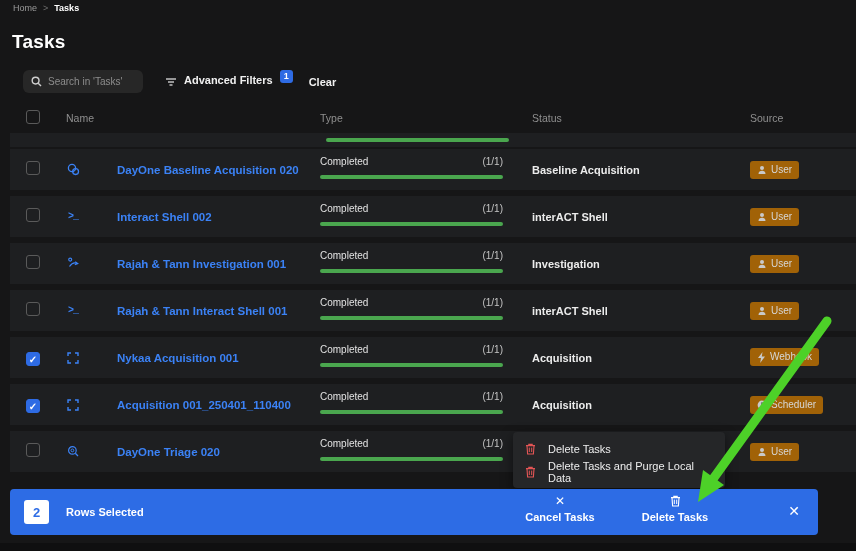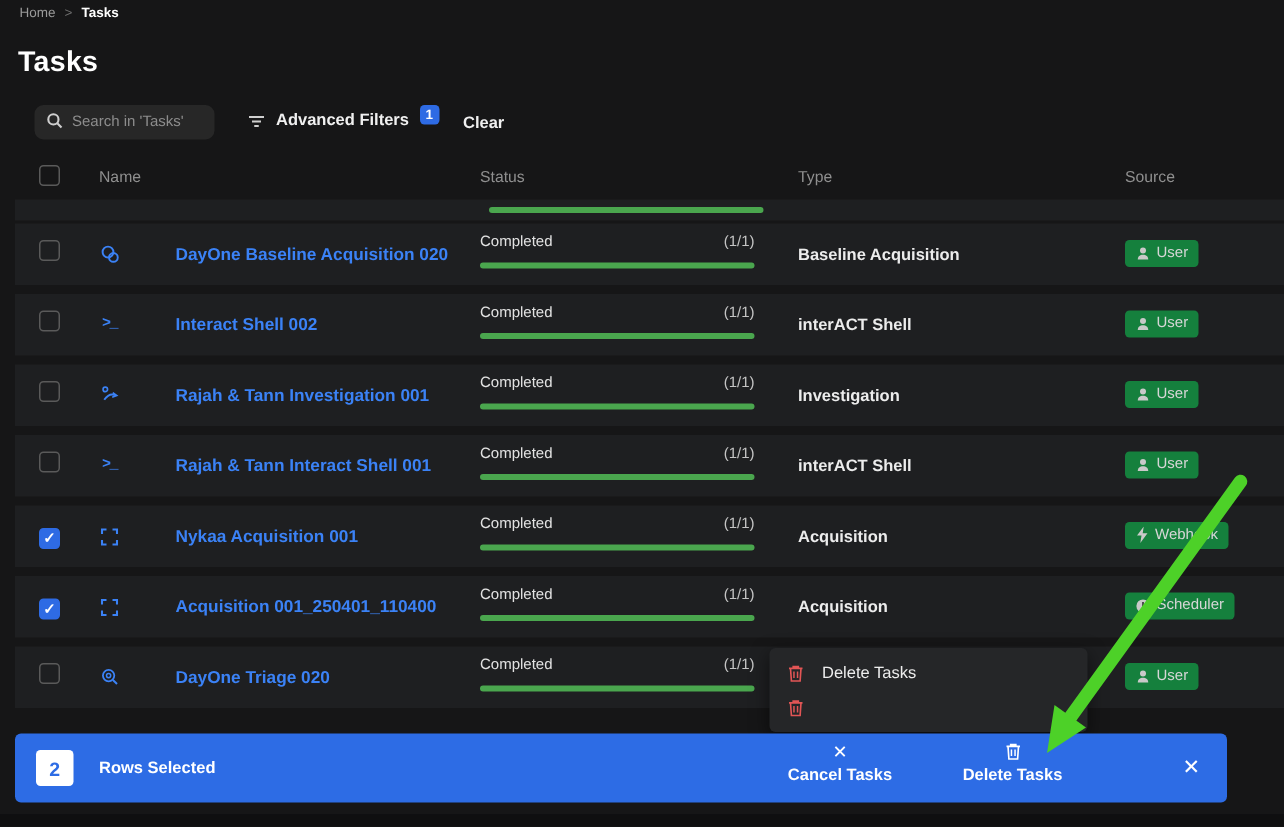--- a/index.html
+++ b/index.html
@@ -37,21 +37,21 @@
   .row { height:41px; margin-bottom:6px; background:#1e1f21; }
   .cell-name { display:flex; align-items:center; gap:9px; }
   .ricon { color:#3b82f6; display:inline-flex; width:14px; justify-content:center; }
   .ricon.term { font-family:"Liberation Mono", monospace; font-size:10px; font-weight:bold; letter-spacing:-1px; }
   .rname { color:#3b82f6; font-size:11.5px; font-weight:bold; text-decoration:none; cursor:pointer; white-space:nowrap;padding-left:28px; }
   .cell-status { width:183px; align-self:start; padding-top:7px; }
   .st-top { display:flex; justify-content:space-between; font-size:10px; color:#e2e2e2; }
   .st-top .frac { color:#c4c4c4;text-align:right; }
   .cell-status .pbar { margin-top:8px; height:4px; border-radius:2px; background:#4aa64e; width:100%; }
   .cell-type { font-size:11px; color:#ececec; font-weight:700; }
-  .sbadge { display:inline-flex; align-items:center; gap:4px; background:#15803d; color:#d6d6d6; font-size:10px; border-radius:3px; padding:3px 7px; line-height:12px; }
+  .sbadge { display:inline-flex; align-items:center; gap:4px; background:#a16207; color:#d6d6d6; font-size:10px; border-radius:3px; padding:3px 7px; line-height:12px; }
   .sbadge svg { flex:0 0 auto; }
   
   .ctx-menu { position:absolute; top:432px; left:513px; width:212px; height:56px; background:#252628; border-radius:4px; box-shadow:0 4px 12px rgba(0,0,0,.5); z-index:5; padding-top:5px; overflow:hidden; }
   .ctx-item { display:flex; align-items:center; gap:12px; height:23px; padding:0 12px; font-size:11px; color:#ededed; cursor:pointer; }
   .ctx-item svg { flex:0 0 auto; }
   
   .selbar { position:absolute; top:489px; left:10px; width:808px; height:46px; background:#2d6ce5; border-radius:4px; z-index:6; }
   .count-box { position:absolute; left:14px; top:11px; width:25px; height:24px; background:#ffffff; border-radius:3px; color:#2d6ce5; font-size:13px; font-weight:bold; display:flex; align-items:center; justify-content:center; }
   .sel-label { position:absolute; left:56px; top:17px; font-size:11px; font-weight:bold; color:#ffffff; }
   .bar-btn { position:absolute; top:5px; width:100px; display:flex; flex-direction:column; align-items:center; gap:4px; color:#fff; cursor:pointer; }
@@ -96,22 +96,22 @@
       </span>
       <span class="flabel">Advanced Filters</span>
       <span class="fbadge">1</span>
     </div>
     <span class="clear">Clear</span>
   </div>
 
   <div class="thead grid-cols">
     <div><span class="checkbox"></span></div>
     <div>Name</div>
+    <div>Type</div>
     <div>Status</div>
-    <div>Type</div>
     <div>Source</div>
   </div>
 
   <div class="partial-row">
     <div class="pbar"></div>
   </div>
 
   <div class="rows">
 
     <div class="row grid-cols">
@@ -315,20 +315,21 @@
           <line x1="6.7" y1="4.6" x2="6.7" y2="9" stroke="#e25555" stroke-width="1"></line>
         </svg>
       <span>Delete Tasks</span>
     </div>
     <div class="ctx-item">
       <svg width="11" height="12" viewBox="0 0 11 12">
           <path d="M1 2.6 H10 M3.8 2.6 V1.4 H7.2 V2.6 M2 2.6 L2.6 11 H8.4 L9 2.6" fill="none" stroke="#e25555" stroke-width="1.1"></path>
           <line x1="4.3" y1="4.6" x2="4.3" y2="9" stroke="#e25555" stroke-width="1"></line>
           <line x1="6.7" y1="4.6" x2="6.7" y2="9" stroke="#e25555" stroke-width="1"></line>
         </svg>
+      <span>Delete Tasks and Purge Local Data</span>
     </div>
   </div>
 
   <div class="selbar">
     <div class="count-box">2</div>
     <div class="sel-label">Rows Selected</div>
     <div class="bar-btn btn-cancel">
       <span class="bicon">✕</span>
       <span class="blabel">Cancel Tasks</span>
     </div>

